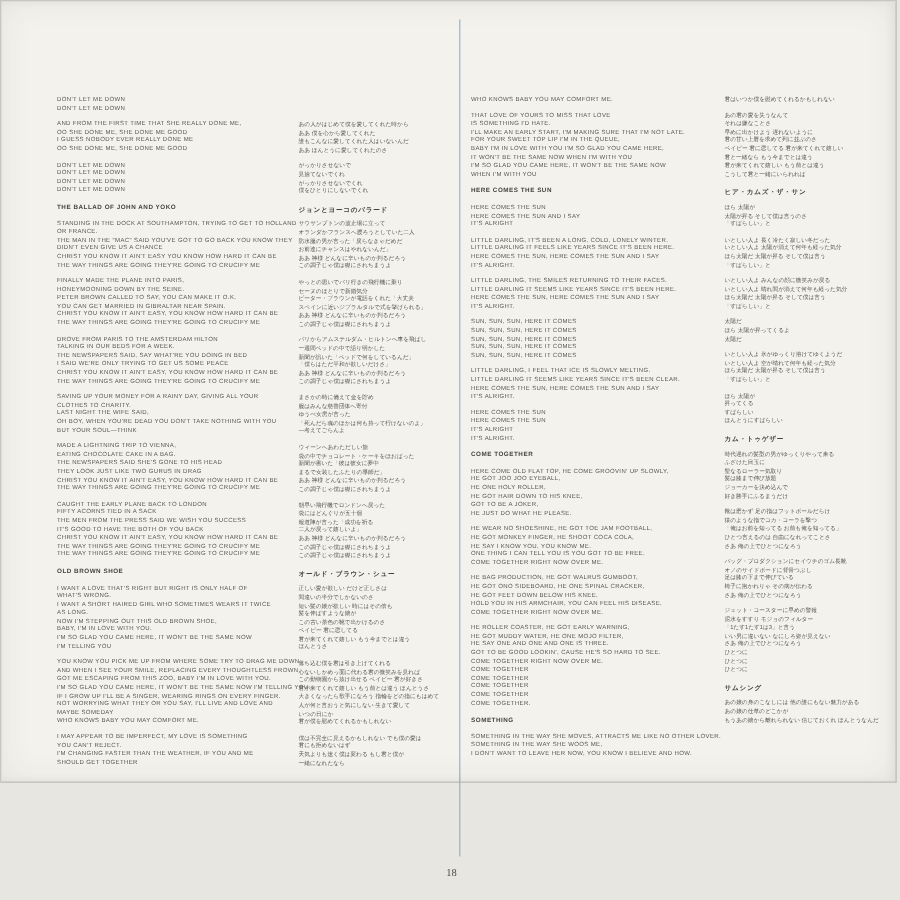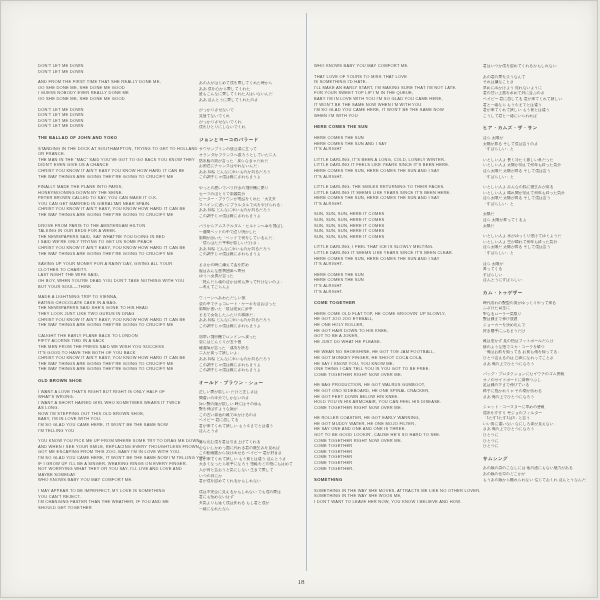--- a/index.html
+++ b/index.html
@@ -2,21 +2,21 @@
 <html style="--paper: #f4f2ed; --text: #57554f; --heading: #454440; --divider: #8fafc9;"><head>
 <meta charset="utf-8">
 <style>
   html,body{margin:0;padding:0;}
   body{
     width:600px;height:600px;overflow:hidden;
     background:#e8e6e1;
     font-family:"Liberation Sans", sans-serif;
   }
   .page{
-    position:relative;width:598px;height:598px;
+    position:relative;width:598px;height:522px;
     background:var(--paper,#f4f2ed);
     border:1px solid #c8c6c0;
     box-sizing:border-box;
   }
   .page::after{
     content:"";position:absolute;inset:0;pointer-events:none;
     box-shadow:inset 0 0 22px rgba(60,55,45,0.07), inset -3px 0 6px rgba(60,55,45,0.05);
   }
   .divider{
     position:absolute;left:305px;top:12px;width:1px;height:558px;

